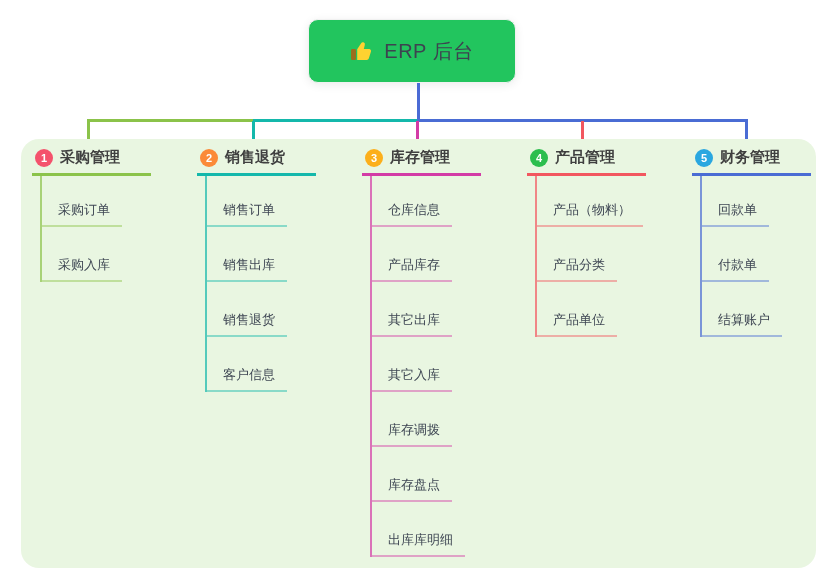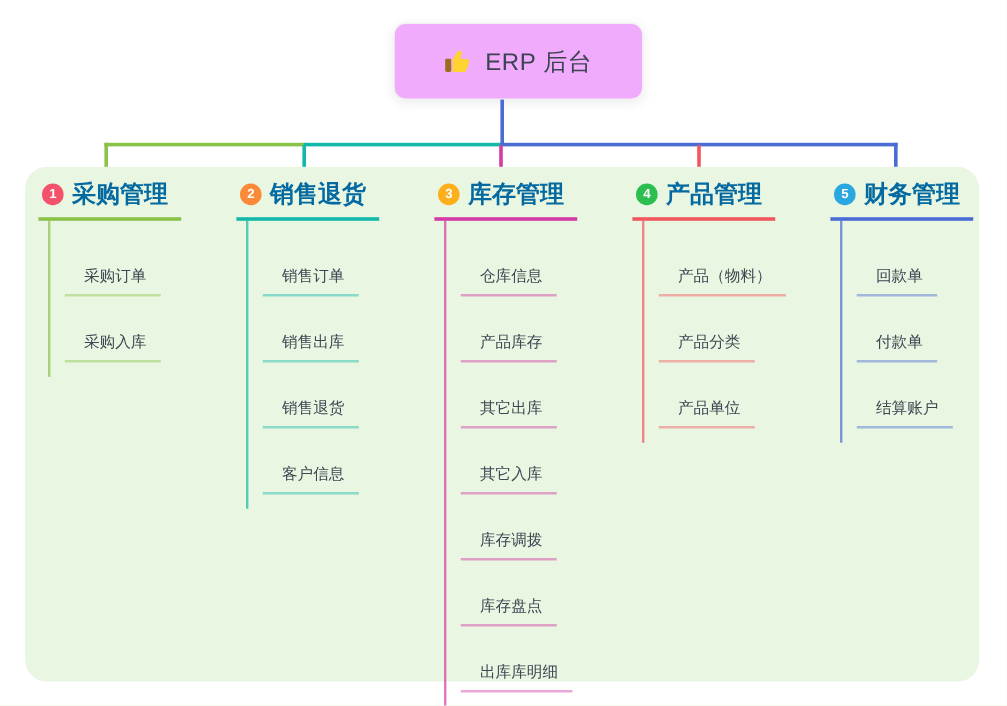--- a/index.html
+++ b/index.html
@@ -3,22 +3,22 @@
 <meta charset="utf-8">
 <style>
   html,body{margin:0;padding:0;}
   body{
     width:839px;height:588px;position:relative;overflow:hidden;
     background:#ffffff;
     font-family:"Liberation Sans","DejaVu Sans",sans-serif;
   }
   
   .root-card{
-    position:absolute;left:328px;top:19px;width:208px;height:64px;
-    background:#f0abfc;border:1px solid #f1f1f1;border-radius:10px;
+    position:absolute;left:308px;top:19px;width:208px;height:64px;
+    background:#22c55e;border:1px solid #f1f1f1;border-radius:10px;
     box-shadow:0 2px 10px rgba(0,0,0,.08);
     display:flex;align-items:center;justify-content:center;gap:10px;
     box-sizing:border-box;cursor:pointer;
   }
   .root-label{font-size:20px;color:#3d4350;letter-spacing:.5px;}
   
   .line{position:absolute;}
   .stem{left:417px;top:83px;width:3px;height:37px;}
   .hseg{top:119px;height:3px;}
   .h1{left:87px;width:168px;}
@@ -41,23 +41,23 @@
   .col-3{left:527px;} .col-4{left:692px;}
   .branch-header{
     width:116px;display:flex;align-items:center;gap:7px;
     padding:0 0 6px 3px;border-bottom:3px solid var(--line);
     cursor:pointer;
   }
   .badge{
     width:18px;height:18px;border-radius:50%;flex:0 0 18px;
     color:#fff;font-size:11px;font-weight:bold;line-height:18px;text-align:center;
   }
-  .branch-label{font-size:20px;font-weight:600;color:#0369a1;white-space:nowrap;}
+  .branch-label{font-size:15px;font-weight:600;color:#404040;white-space:nowrap;}
   .children{
-    list-style:none;margin:0 0 0 8px;padding:12px;
+    list-style:none;margin:0 0 0 8px;padding:0;
     border-left:2px solid var(--line-mid);
   }
   .children li{height:55px;position:relative;}
   .children li:first-child{height:51px;}
   .leaf{
     position:absolute;left:0;bottom:0;white-space:nowrap;
     font-size:13px;color:#3e4653;
     padding:0 12px 6px 16px;
     border-bottom:2px solid var(--line-soft);
     cursor:pointer;

